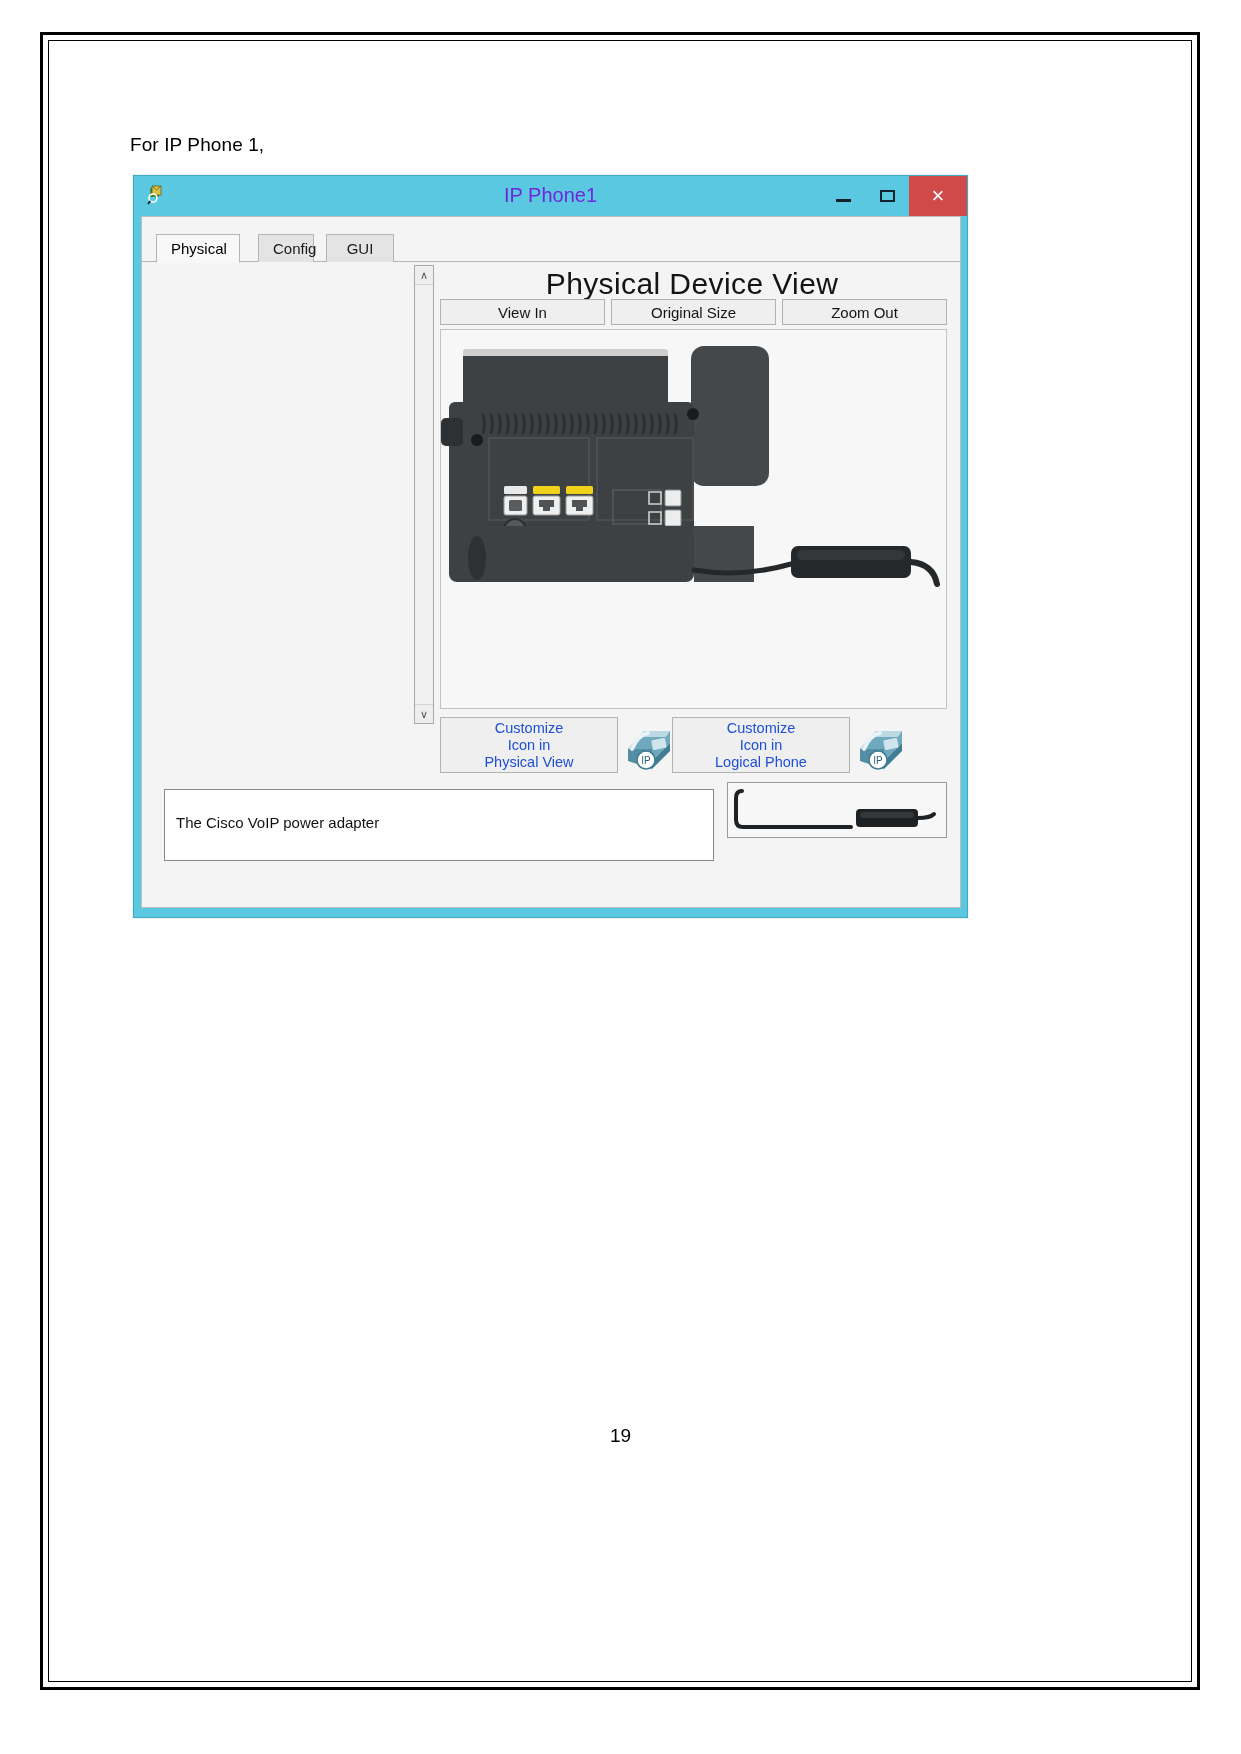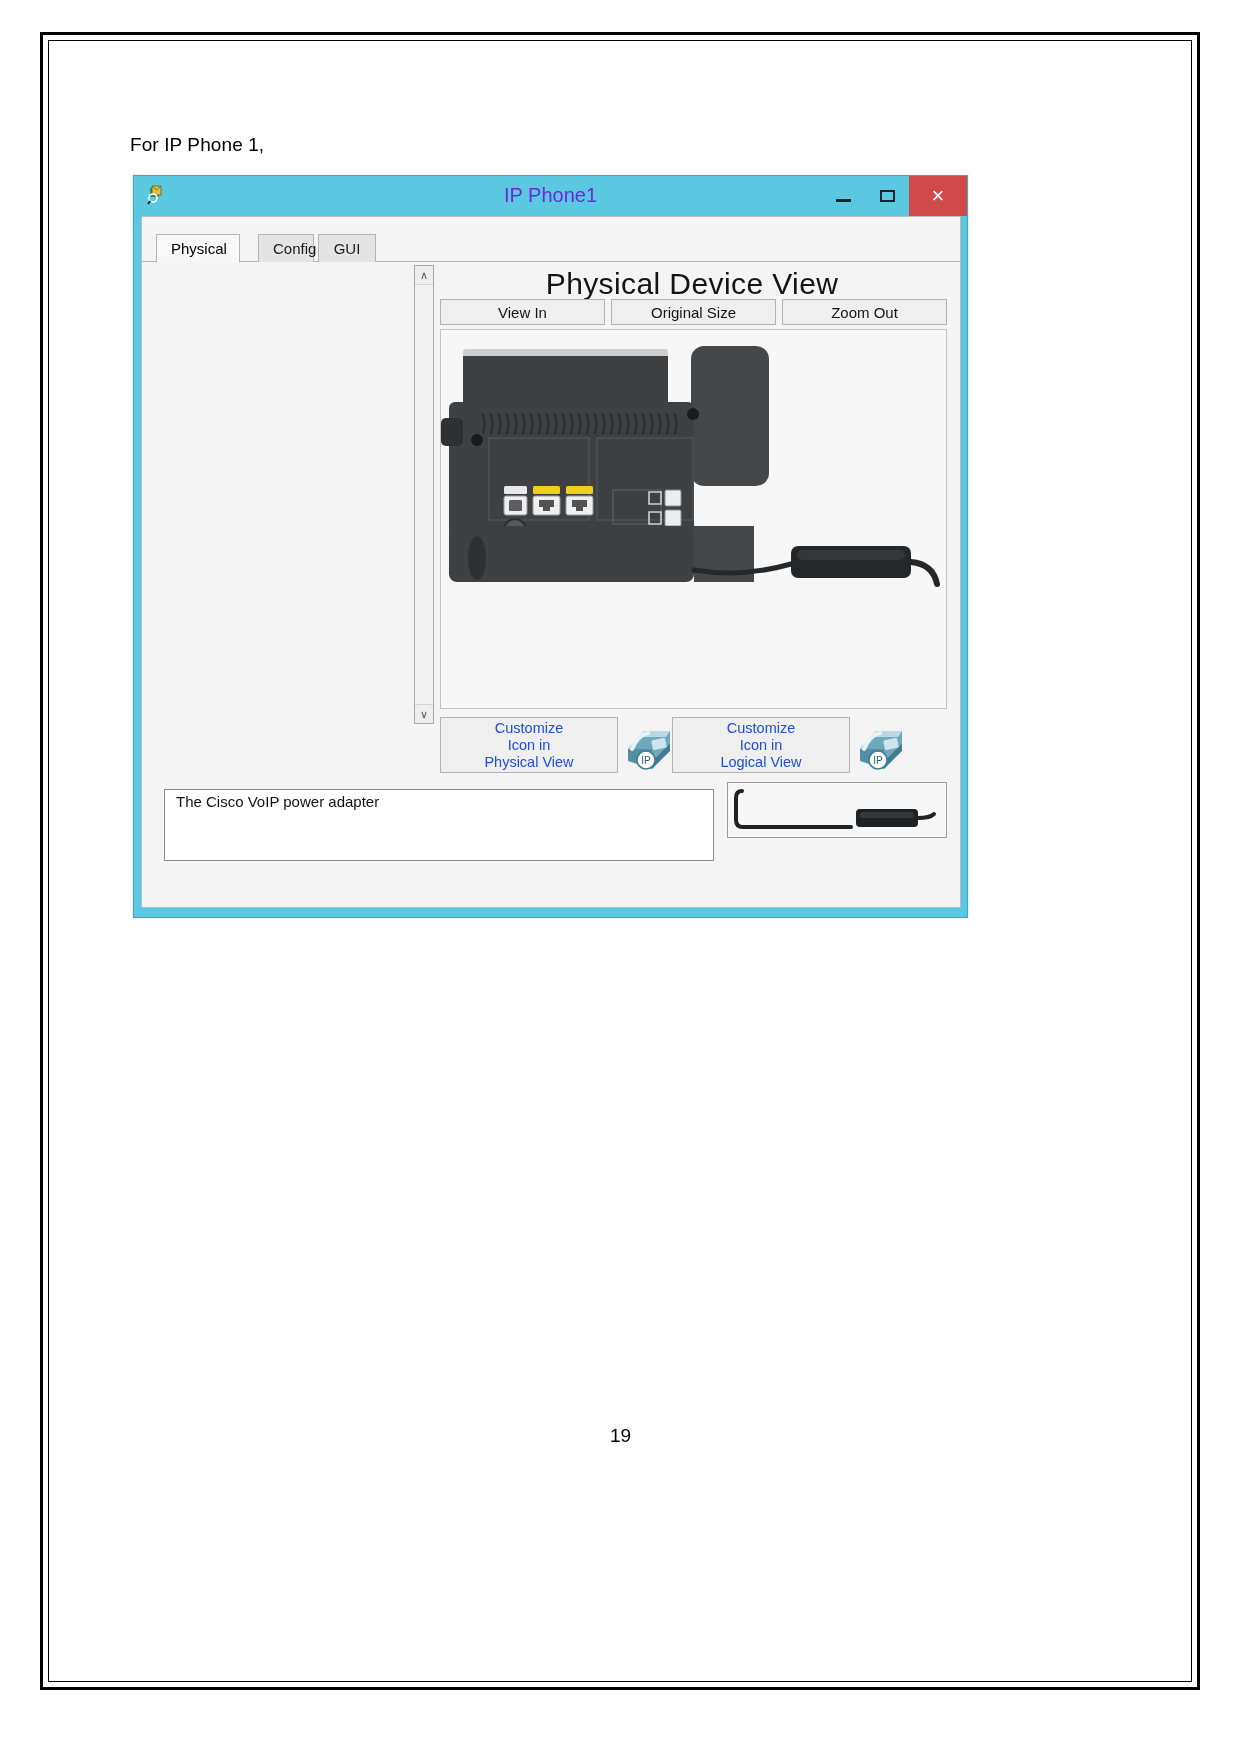--- a/index.html
+++ b/index.html
@@ -351,21 +351,21 @@
   
   .desc-box {
     position: absolute;
     left: 22px;
     top: 572px;
     width: 550px;
     height: 72px;
     background: #ffffff;
     border: 1px solid #8a8a8a;
     box-sizing: border-box;
-    padding: 3px 11px;
+    padding: 24px 11px;
     font-family: "Liberation Sans", sans-serif;
     font-size: 15px;
     color: #121212;
   }
 
   
   .preview-box {
     position: absolute;
     left: 585px;
     top: 565px;
@@ -411,21 +411,21 @@
           <span class="glyph-close">×</span>
         </div>
       </div>
     </div>
 
     <div class="client">
 
       <div class="tabstrip">
         <div class="tab active" style="left:14px;width:84px;">Physical</div>
         <div class="tab" style="left:116px;width:56px;">Config</div>
-        <div class="tab" style="left:176px;width:58px;">GUI</div>
+        <div class="tab" style="left:184px;width:68px;">GUI</div>
       </div>
 
 
       <div class="modules-scroll">
         <div class="sb-arrow up">∧</div>
         <div class="sb-arrow down">∨</div>
       </div>
 
       <div class="device-title">Physical Device View</div>
 
@@ -532,21 +532,21 @@
             <rect x="30" y="20" width="14" height="10" rx="1.5" fill="#cfe4ec" transform="rotate(-12 37 25)"></rect>
             <path d="M10 30 q6 -14 16 -16" fill="none" stroke="#e8f3f7" stroke-width="4" stroke-linecap="round"></path>
             <circle cx="24" cy="41" r="9" fill="#ffffff" stroke="#3f7d93" stroke-width="1.6"></circle>
             <text x="24" y="45" text-anchor="middle" font-family="Liberation Sans, sans-serif" font-size="10" fill="#2b5f72">IP</text>
           </svg>
         </span>
 
         <div class="cust-btn right">
           <span>Customize</span>
           <span>Icon in</span>
-          <span>Logical View</span>
+          <span>Logical Phone</span>
         </div>
         <span class="phone-icon two">
           <svg width="54" height="52" viewBox="0 0 54 52">
             <path d="M6 30 L22 12 L48 12 L48 24 L30 42 L6 42 Z" fill="#6fa9bd"></path>
             <path d="M6 30 L22 12 L48 12 L44 18 L18 18 L6 32 Z" fill="#bcd8e2"></path>
             <path d="M30 42 L48 24 L48 32 L30 50 Z" fill="#3f7d93"></path>
             <path d="M6 30 L30 30 L30 50 L6 42 Z" fill="#548ea4"></path>
             <rect x="30" y="20" width="14" height="10" rx="1.5" fill="#cfe4ec" transform="rotate(-12 37 25)"></rect>
             <path d="M10 30 q6 -14 16 -16" fill="none" stroke="#e8f3f7" stroke-width="4" stroke-linecap="round"></path>
             <circle cx="24" cy="41" r="9" fill="#ffffff" stroke="#3f7d93" stroke-width="1.6"></circle>

